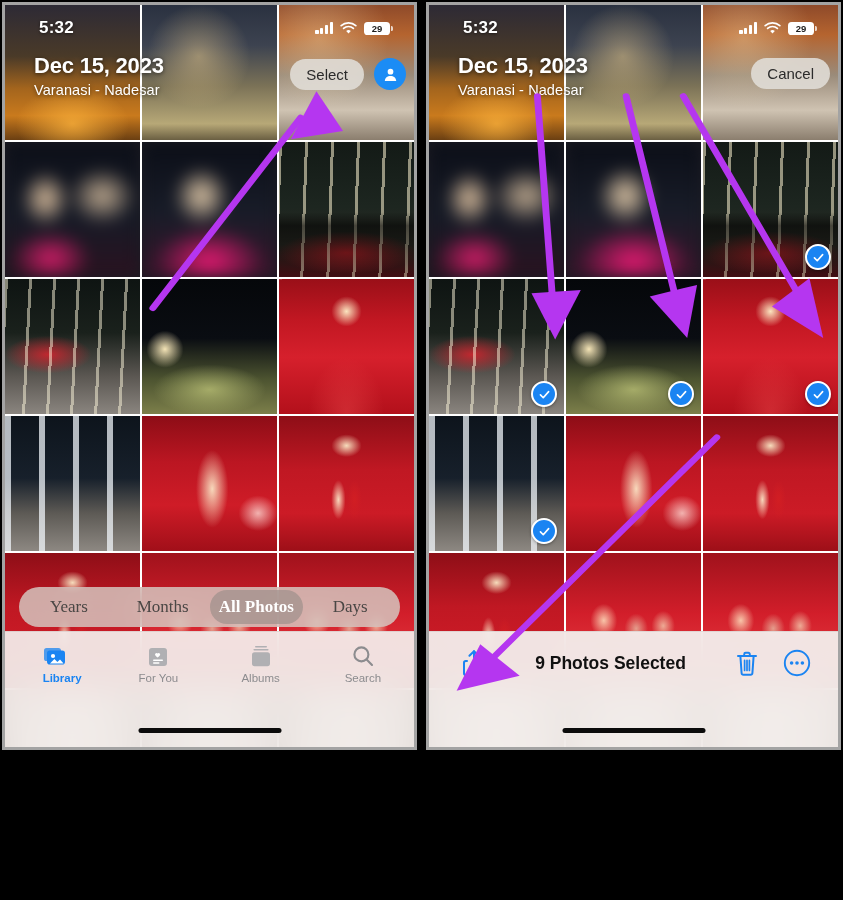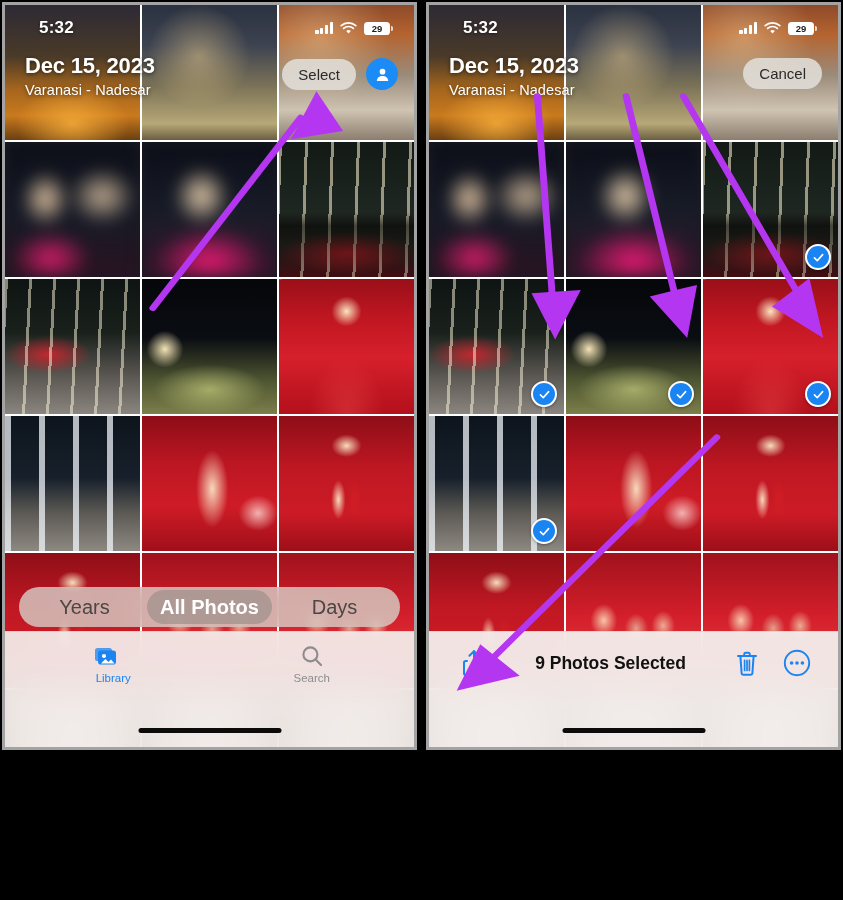--- a/index.html
+++ b/index.html
@@ -164,23 +164,23 @@
     position:relative; width:26px; height:13px; border-radius:3.6px;
     background:#fff; color:#1c1c1c; font-size:9.5px; font-weight:700;
     display:flex; align-items:center; justify-content:center;
   }
   .battery:after{
     content:""; position:absolute; right:-3px; top:4px; width:2px; height:5px;
     background:rgba(255,255,255,.75); border-radius:0 1.5px 1.5px 0;
   }
 
   .hdr{
-    position:absolute; left:2px; right:0; top:46px; height:72px; z-index:20;
+    position:absolute; left:11px; right:0; top:46px; height:72px; z-index:20;
     display:flex; align-items:flex-start; justify-content:space-between;
-    padding:2px 16px 0 18px;
+    padding:2px 8px 0 18px;
   }
   .hdr-text{ text-shadow:0 1px 4px rgba(0,0,0,.6); }
   .hdr-date{ color:#fff; font-size:22px; font-weight:700; letter-spacing:-.2px; line-height:1.18; }
   .hdr-place{ color:#fff; font-size:14.5px; font-weight:500; margin-top:3px; letter-spacing:.1px; }
   .hdr-actions{ display:flex; align-items:center; gap:10px; margin-top:5px; }
   .pill{
     background:rgba(225,222,216,.88); color:#2b2b2b;
     border-radius:16px; padding:7px 16px; font-size:15px; font-weight:500;
     backdrop-filter:blur(8px);
     text-align:center;
@@ -203,37 +203,37 @@
   .check svg{ width:15px;height:15px; }
 
   
   .segmented{
     position:absolute; left:14px; right:14px; bottom:120px; height:40px; z-index:25;
     background:rgba(214,208,200,.80); border-radius:20px;
     display:flex; align-items:center; padding:3px;
     backdrop-filter:blur(14px);
   }
   .seg{
-    flex:1; text-align:center; font-size:20px; font-weight:500; color:#4a4745;
-    line-height:34px; border-radius:17px;
+    flex:1; text-align:center; font-size:17px; font-weight:500; color:#4a4745;
+    line-height:34px; border-radius:17px;font-family:Liberation Serif, serif;
   }
   .seg.active{ background:rgba(160,146,140,.72); color:#fff; font-weight:700; }
 
   
   .tabbar{
     position:absolute;left:0;right:0;bottom:0;height:116px;z-index:25;
     background:rgba(243,238,236,.93);
     backdrop-filter:blur(18px);
     border-top:.5px solid rgba(0,0,0,.07);
   }
   .tabs{ display:flex; padding-top:10px; }
   .tab{ flex:1; display:flex; flex-direction:column; align-items:center; gap:4px; }
   .tab .ti{ height:26px; display:flex; align-items:flex-end; }
   .tab .tl{ font-size:11.5px; color:#8c8c8f; font-weight:500; }
-  .tab.active .tl{ color:#1a84f2; font-weight:400;padding-left:12px; }
+  .tab.active .tl{ color:#1a84f2; font-weight:700;padding-left:12px; }
   .homebar{
     position:absolute; left:50%; transform:translateX(-50%); bottom:14px;
     width:143px;height:5px;border-radius:3px;background:#0b0b0b;
   }
 
   
   .seltoolbar{
     position:absolute;left:0;right:0;bottom:0;height:116px;z-index:25;
     background:rgba(243,238,236,.95);
     backdrop-filter:blur(18px);
@@ -381,36 +381,58 @@
             <svg viewBox="0 0 24 24">
               <circle cx="12" cy="8" r="4" fill="#fff"></circle>
               <path d="M4 21c0-4.2 3.6-7 8-7s8 2.8 8 7z" fill="#fff"></path>
             </svg>
           </div>
         </div>
       </div>
 
       <div class="segmented" id="seg-left">
           <div class="seg">Years</div>
+          <div class="seg">Months</div>
           <div class="seg active">All Photos</div>
           <div class="seg">Days</div>
         </div>
 
       <div class="tabbar">
         <div class="tabs">
           <div class="tab active">
             <span class="ti">
               <svg width="26" height="22" viewBox="0 0 26 22">
                 <rect x="1" y="2" width="17" height="13" rx="2.6" fill="#1a84f2" opacity=".75"></rect>
                 <rect x="4" y="4.5" width="18" height="14" rx="2.8" fill="#1a84f2"></rect>
                 <circle cx="10" cy="10" r="2.1" fill="#fff"></circle>
                 <path d="M7 17.5l4.4-4.4 3 3 2.6-2.6 3.6 4z" fill="#fff"></path>
               </svg>
             </span>
             <span class="tl">Library</span>
+          </div>
+          <div class="tab">
+            <span class="ti">
+              <svg width="22" height="22" viewBox="0 0 22 22">
+                <rect x="2" y="2" width="18" height="18" rx="3" fill="#b0b0b3"></rect>
+                <path d="M8 8.6a1.5 1.5 0 0 1 2.6-1 1.5 1.5 0 0 1 2.6 1c0 1.4-2.6 3-2.6 3s-2.6-1.6-2.6-3z" fill="#fff"></path>
+                <rect x="6" y="13.4" width="10" height="1.5" rx=".75" fill="#fff"></rect>
+                <rect x="6" y="16.2" width="6.5" height="1.5" rx=".75" fill="#fff"></rect>
+              </svg>
+            </span>
+            <span class="tl">For You</span>
+          </div>
+          <div class="tab">
+            <span class="ti">
+              <svg width="24" height="23" viewBox="0 0 24 23">
+                <rect x="6" y="1" width="12" height="1.6" rx=".8" fill="#b0b0b3"></rect>
+                <rect x="4.4" y="4" width="15.2" height="1.6" rx=".8" fill="#b0b0b3"></rect>
+                <rect x="3" y="7.2" width="18" height="14" rx="2.6" fill="#b0b0b3"></rect>
+              </svg>
+            </span>
+            <span class="tl">Albums</span>
           </div>
           <div class="tab">
             <span class="ti">
               <svg width="24" height="24" viewBox="0 0 24 24">
                 <circle cx="10.4" cy="10.4" r="7" fill="none" stroke="#8c8c8f" stroke-width="2.1"></circle>
                 <path d="M15.6 15.6 21 21" stroke="#8c8c8f" stroke-width="2.1" stroke-linecap="round"></path>
               </svg>
             </span>
             <span class="tl">Search</span>
           </div>

